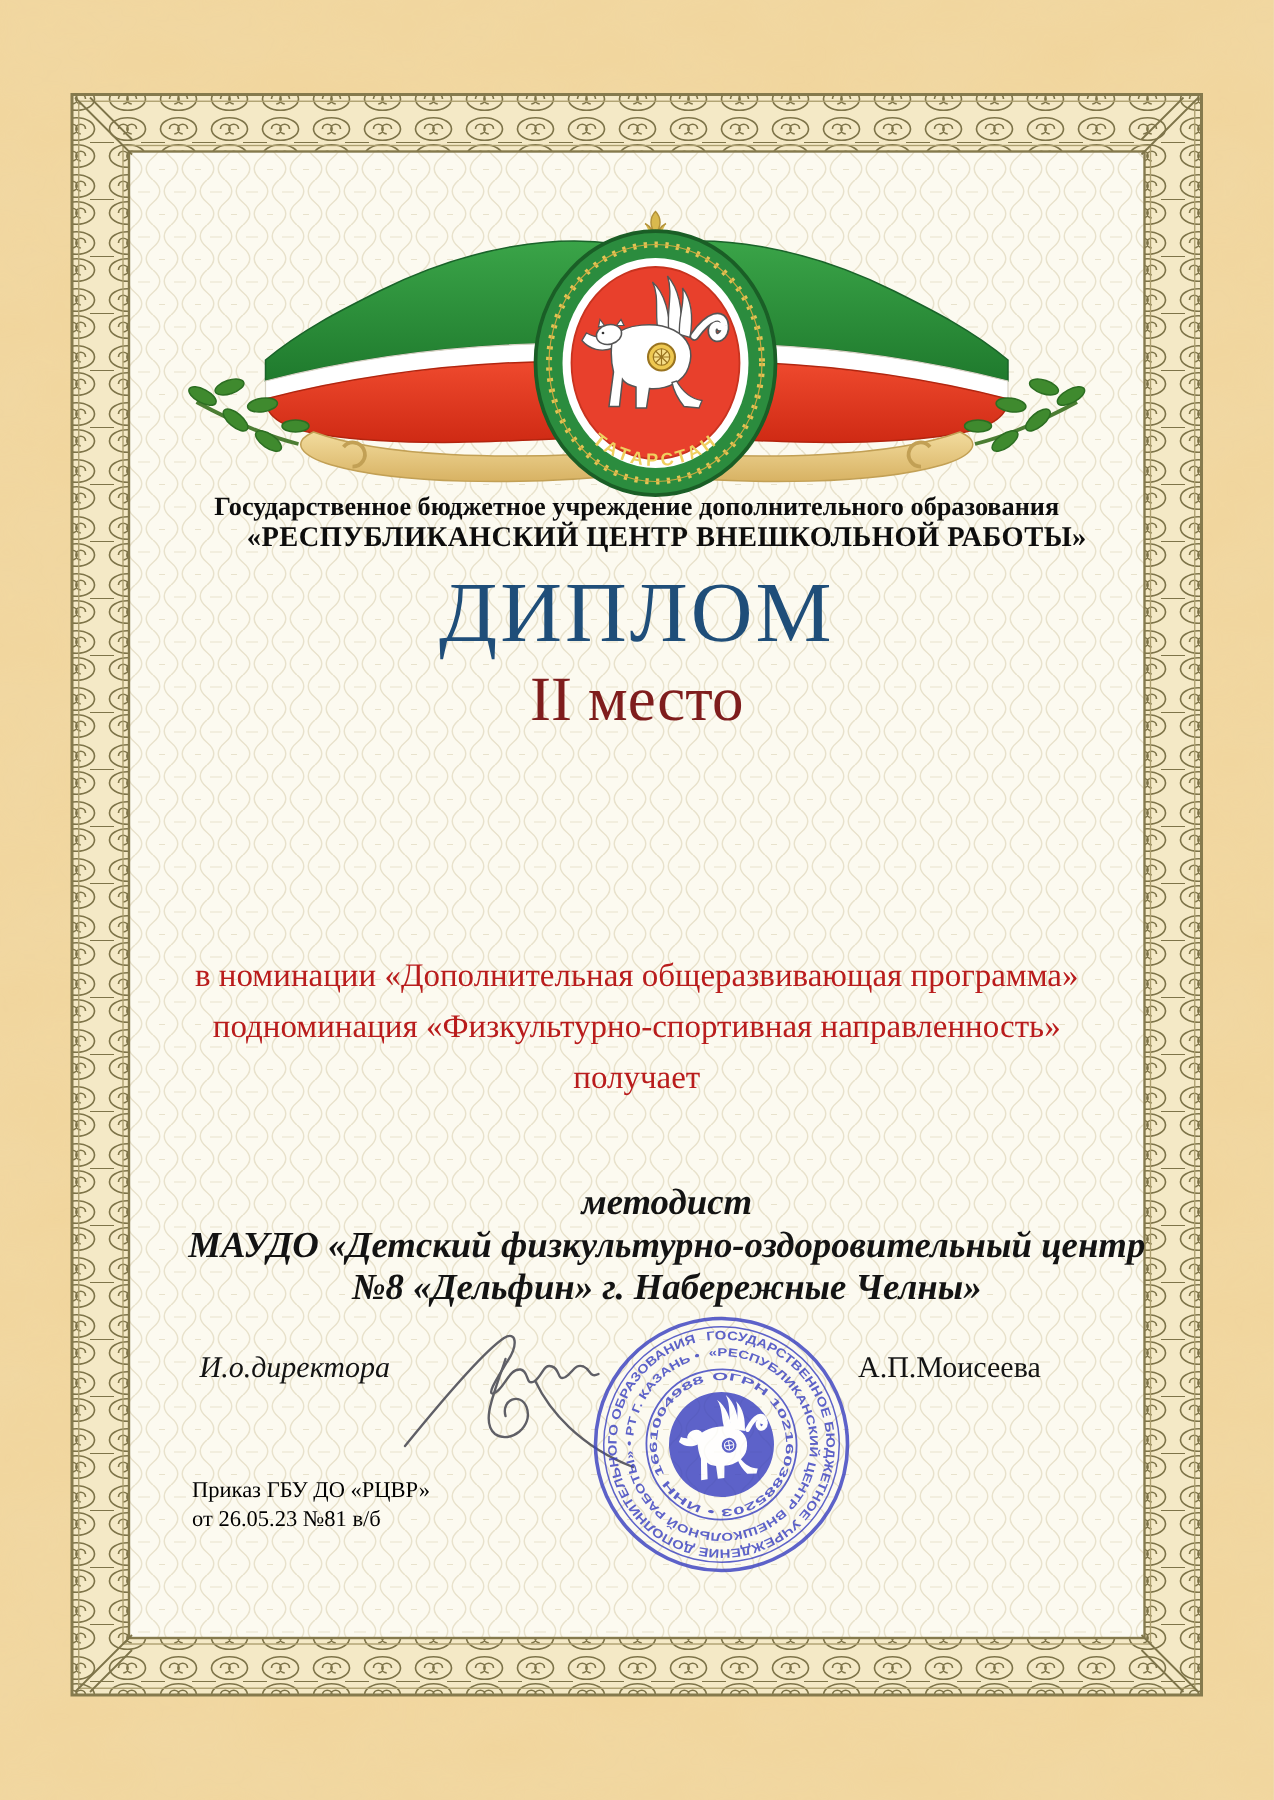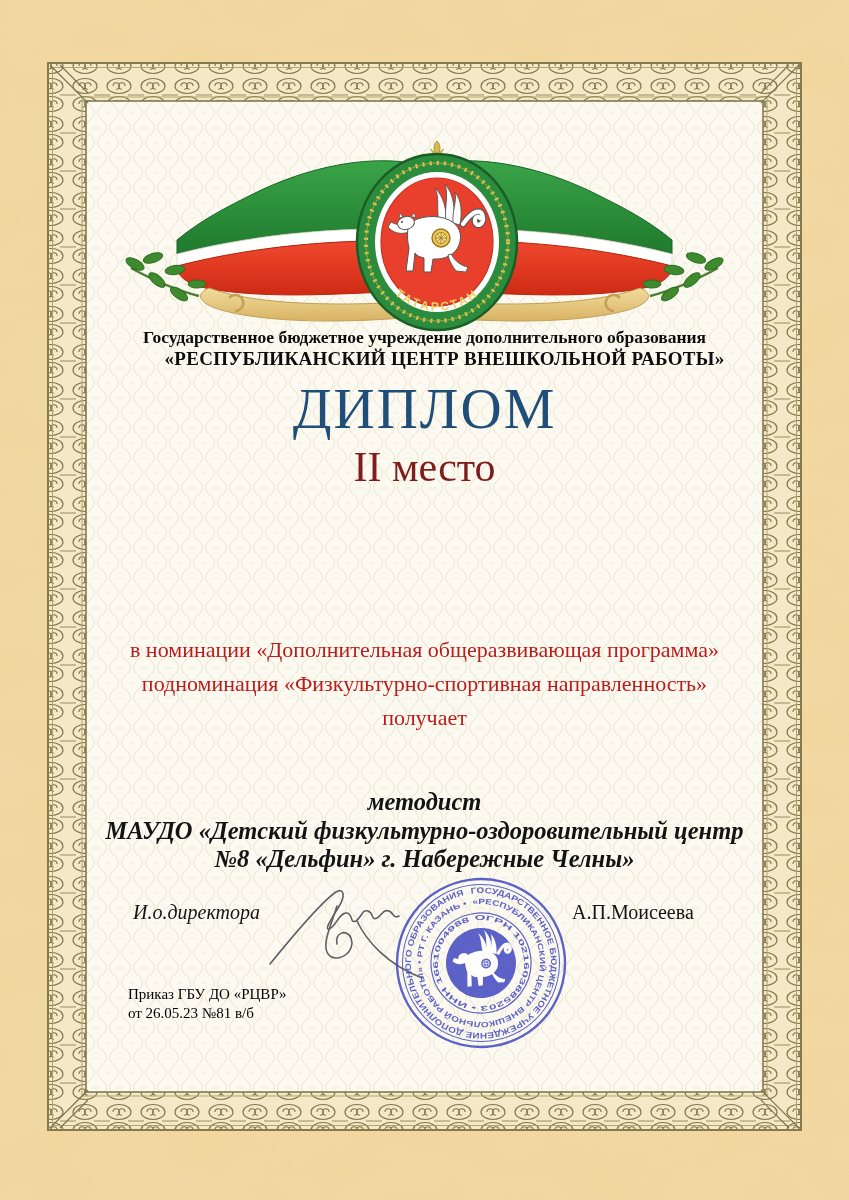--- a/index.html
+++ b/index.html
@@ -9,21 +9,21 @@
   .txt{position:absolute;left:86px;width:677px;text-align:center;}
   .org{top:326px;font-weight:bold;font-size:17.5px;line-height:22px;color:#0d0d0d;}
   .org .l2{font-size:19px;letter-spacing:.3px;margin-left:40px;}
   .title{top:378px;font-size:57px;line-height:62px;font-weight:normal;
          color:#1f4e79;letter-spacing:2px;}
   .place{top:443px;font-size:42px;line-height:48px;font-weight:normal;color:#7f1d1d;}
   .award{top:505px;font-size:24px;line-height:39.5px;font-weight:bold;color:#101010;}
   .nomination{top:620px;font-size:22px;line-height:34px;color:#b91c1c;margin-top:13px;}
   .recipient{top:716px;font-size:36px;line-height:44px;font-weight:bold;font-style:italic;}
   .position{top:788px;font-size:24.5px;line-height:28.5px;font-weight:bold;
-            font-style:italic;white-space:nowrap;}
+            font-style:italic;white-space:nowrap;padding-left:20px;}
   .sig-role{position:absolute;left:133px;top:901px;font-size:20px;font-style:italic;}
   .sig-name{position:absolute;left:572px;top:901px;font-size:20px;}
   .order{position:absolute;left:128px;top:985px;font-size:15px;line-height:19px;
          text-align:left;color:#000000;}
   .city{top:1056px;font-size:20px;font-weight:bold;letter-spacing:.4px;}
   .sig-svg{position:absolute;left:262px;top:866px;}
   .stamp-svg{position:absolute;left:393px;top:875px;}
   .banner-svg{position:absolute;left:113px;top:138px;}
 </style>
 </head>

